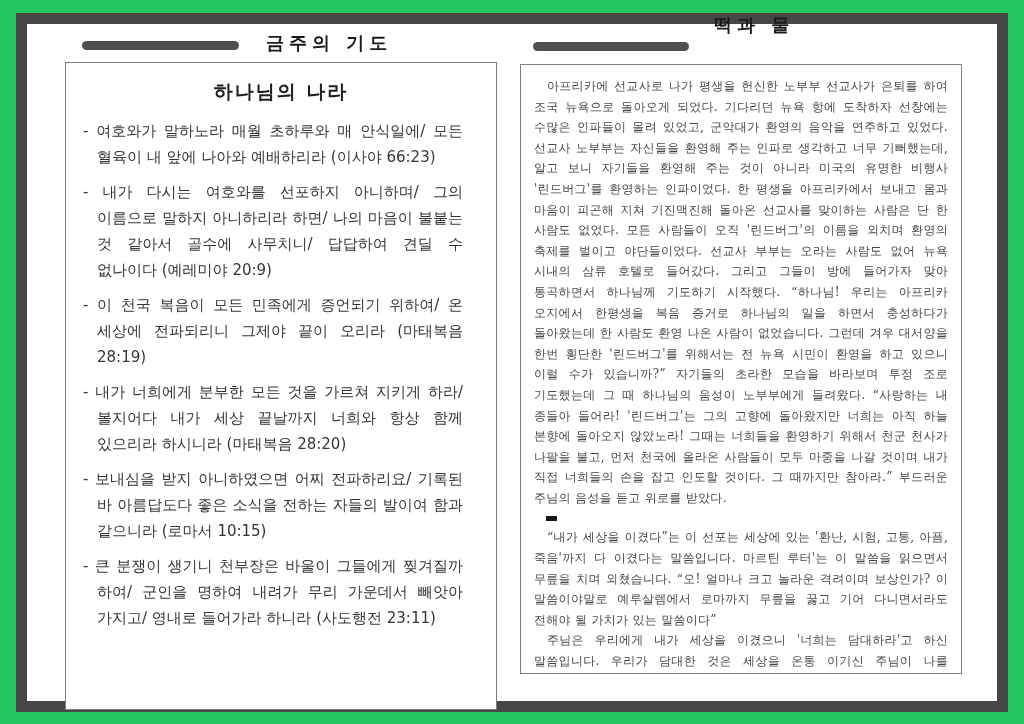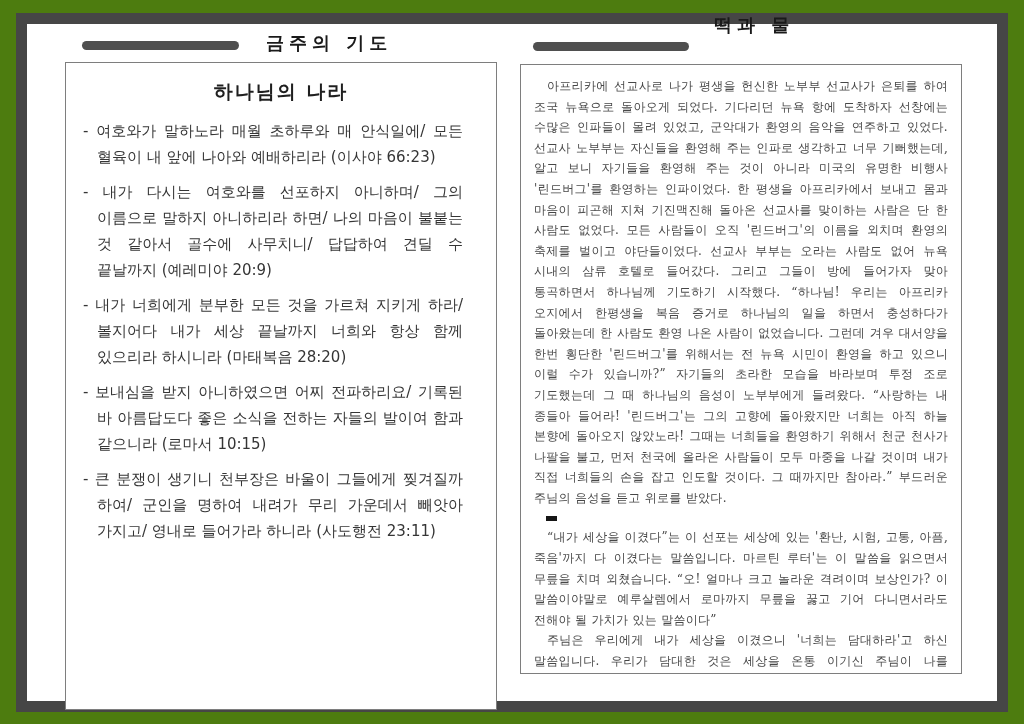--- a/index.html
+++ b/index.html
@@ -1,16 +1,16 @@
 <!DOCTYPE html>
 <html lang="ko"><head>
 <meta charset="utf-8">
 <style>
   html,body{margin:0;padding:0;background:#ffffff;}
-  .page{position:relative;width:1024px;height:724px;background:#4d7c0f;overflow:hidden;
+  .page{position:relative;width:1024px;height:724px;background:#22c55e;overflow:hidden;
         font-family:"DejaVu Sans",sans-serif;color:#333;}
   .frame{position:absolute;left:16px;top:13px;width:992px;height:699px;
          border:11px solid #464646;box-sizing:border-box;background:#ffffff;}
 
   
   .hdr-bar{position:absolute;height:9px;border-radius:5px;background:#4f4f4f;}
   .hdr-bar.left{left:82px;top:41px;width:157px;}
   .hdr-bar.right{left:533px;top:42px;width:156px;}
   .hdr-text{position:absolute;font-weight:bold;font-size:18px;color:#1a1a1a;
             letter-spacing:5px;white-space:nowrap;font-family:"DejaVu Sans",sans-serif;}
@@ -39,21 +39,22 @@
 
 <div class="page">
   <div class="frame"></div>
 
   <div class="hdr-bar left"></div>
   <div class="hdr-text left">금주의 기도</div>
 
   <div class="left-box">
     <h1>하나님의 나라</h1>
     <p class="verse">- 여호와가 말하노라 매월 초하루와 매 안식일에/ 모든 혈육이 내 앞에 나아와 예배하리라 (이사야 66:23)</p>
-    <p class="verse">- 내가 다시는 여호와를 선포하지 아니하며/ 그의 이름으로 말하지 아니하리라 하면/ 나의 마음이 불붙는 것 같아서 골수에 사무치니/ 답답하여 견딜 수 끝날까지 (예레미야 20:9)</p>
+    <p class="verse">- 내가 다시는 여호와를 선포하지 아니하며/ 그의 이름으로 말하지 아니하리라 하면/ 나의 마음이 불붙는 것 같아서 골수에 사무치니/ 답답하여 견딜 수 없나이다 (예레미야 20:9)</p>
+    <p class="verse">- 이 천국 복음이 모든 민족에게 증언되기 위하여/ 온 세상에 전파되리니 그제야 끝이 오리라 (마태복음 28:19)</p>
     <p class="verse">- 내가 너희에게 분부한 모든 것을 가르쳐 지키게 하라/ 볼지어다 내가 세상 끝날까지 너희와 항상 함께 있으리라 하시니라 (마태복음 28:20)</p>
     <p class="verse">- 보내심을 받지 아니하였으면 어찌 전파하리요/ 기록된 바 아름답도다 좋은 소식을 전하는 자들의 발이여 함과 같으니라 (로마서 10:15)</p>
     <p class="verse">- 큰 분쟁이 생기니 천부장은 바울이 그들에게 찢겨질까 하여/ 군인을 명하여 내려가 무리 가운데서 빼앗아 가지고/ 영내로 들어가라 하니라 (사도행전 23:11)</p>
 
   </div>
 
   <div class="hdr-bar right"></div>
   <div class="hdr-text right">떡과 물</div>
 
   <div class="right-box">

